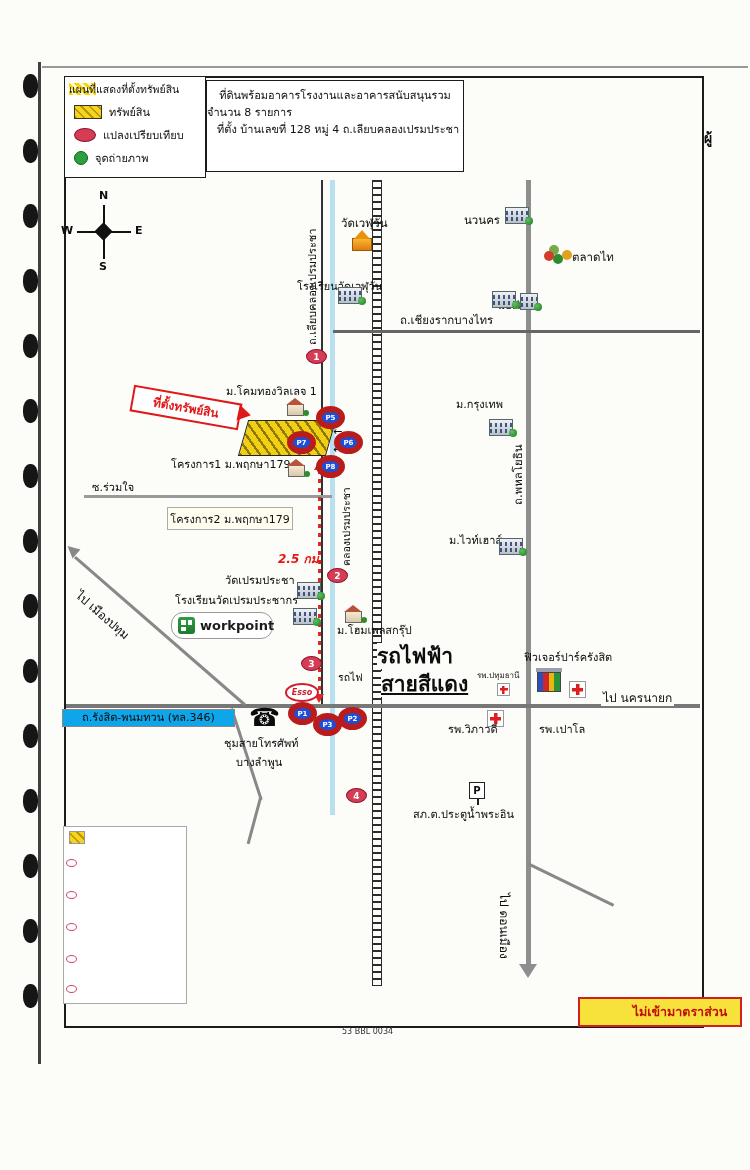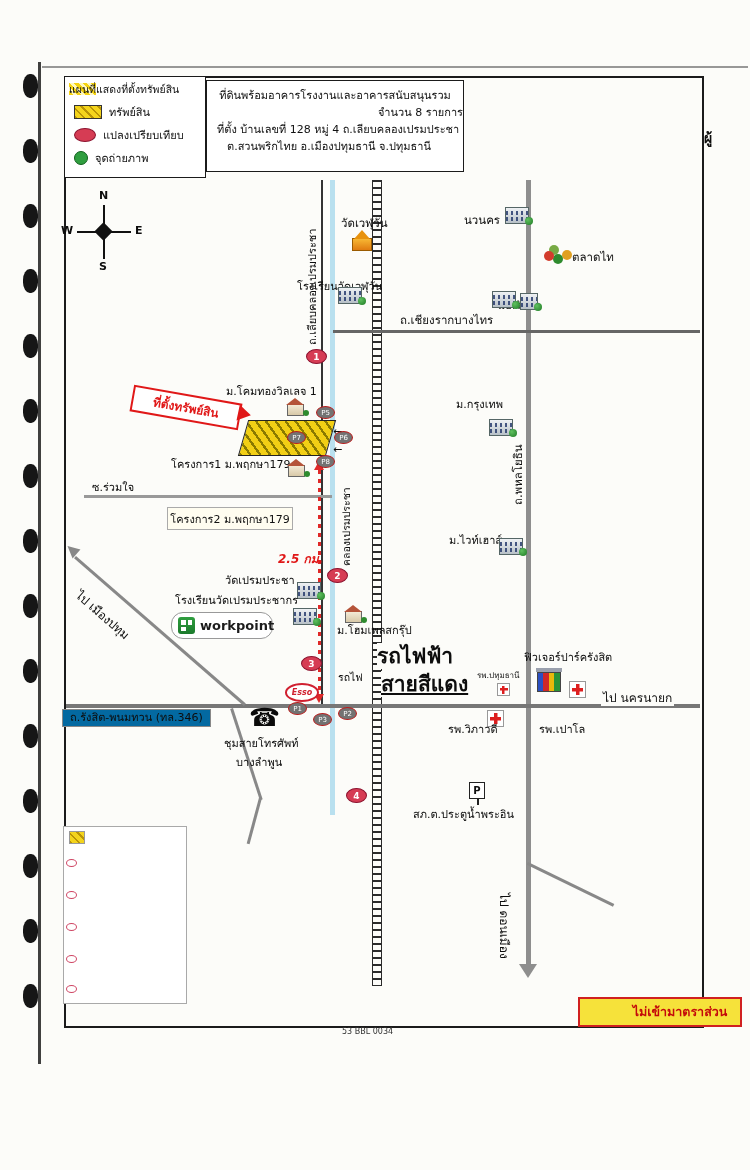--- a/index.html
+++ b/index.html
@@ -16,22 +16,22 @@
     0 390px #161616,0 455px #161616,0 520px #161616,0 585px #161616,0 650px #161616,
     0 715px #161616,0 780px #161616,0 845px #161616,0 910px #161616;}
   .top-line{position:absolute;left:42px;top:66px;width:706px;height:2px;background:#555;opacity:.6;}
   
   .rail{position:absolute;width:8px;border-left:1.6px solid #2b2b2b;border-right:1.6px solid #2b2b2b;
     background:repeating-linear-gradient(to bottom,#2b2b2b 0 1.6px,transparent 1.6px 7px);}
   .tri{position:absolute;width:0;height:0;}
   
   .red-m{position:absolute;width:19px;height:13px;border-radius:50%;background:#d63c54;border:1px solid #8c1430;
     color:#fff;font-size:9px;font-weight:bold;display:flex;align-items:center;justify-content:center;}
-  .green-m{position:absolute;width:17px;height:11px;border-radius:50%;background:#737373;border:1px solid #b91c1c;
-    color:#fff;font-size:7px;font-weight:normal;display:flex;align-items:center;justify-content:center;}
+  .green-m{position:absolute;width:17px;height:11px;border-radius:50%;background:#1d4ed8;border:6px solid #b91c1c;
+    color:#fff;font-size:7px;font-weight:bold;display:flex;align-items:center;justify-content:center;}
   
   .bld{position:absolute;width:22px;height:15px;border:1px solid #566;
     background:repeating-linear-gradient(90deg,rgba(40,60,110,.85) 0 2px,transparent 2px 5px) 0 3px/100% 4px no-repeat,
                repeating-linear-gradient(90deg,rgba(40,60,110,.85) 0 2px,transparent 2px 5px) 0 9px/100% 4px no-repeat,
                linear-gradient(#eef1f4,#b7c0c7);}
   .bld::after{content:"";position:absolute;right:-5px;bottom:-2px;width:8px;height:8px;border-radius:50%;
     background:radial-gradient(circle at 35% 35%,#5fc05f,#1e7a24);}
   .house{position:absolute;width:15px;height:10px;background:linear-gradient(#f3ead6,#d8c9a8);border:1px solid #666;}
   .house::before{content:"";position:absolute;left:-2px;top:-7px;border-left:9px solid transparent;
     border-right:9px solid transparent;border-bottom:7px solid #b5543a;}
@@ -117,21 +117,21 @@
 
   <div class="abs" style="left:528px;top:862px;width:96px;height:3px;background:#888;transform:rotate(26deg);transform-origin:0 0;"></div>
 
   <div class="vlab" style="left:303px;top:345px;transform:rotate(-90deg);">ถ.เลียบคลองเปรมประชา</div>
   <div class="vlab" style="left:338px;top:566px;transform:rotate(-90deg);font-size:10.5px;">คลองเปรมประชา</div>
   <div class="vlab" style="left:509px;top:505px;transform:rotate(-90deg);font-size:11.5px;">ถ.พหลโยธิน</div>
   <div class="vlab" style="left:514px;top:893px;transform:rotate(90deg);font-size:12px;">ไป ดอนเมือง</div>
   <div class="vlab" style="left:84px;top:586px;transform:rotate(41deg);font-size:12px;">ไป เมืองปทุม</div>
 
   <div class="lbl" style="left:398px;top:313px;font-size:11.5px;background:#fcfcf9;padding:0 2px;">ถ.เชียงรากบางไทร</div>
-  <div class="lbl" style="left:62px;top:709px;background:#0369a1;border:1px solid #888;padding:1px 7px;">ถ.รังสิต-พนมทวน (ทล.346)</div>
+  <div class="lbl" style="left:62px;top:709px;background:#0ea5e9;border:1px solid #888;padding:1px 19px;">ถ.รังสิต-พนมทวน (ทล.346)</div>
   <div class="lbl" style="left:90px;top:481px;background:#fcfcf9;padding:0 2px;">ซ.ร่วมใจ</div>
   <div class="lbl" style="left:601px;top:691px;font-size:12px;background:#fcfcf9;padding:0 2px;">ไป นครนายก</div>
 
   <div class="abs" style="left:103px;top:205px;width:2px;height:54px;background:#111;"></div>
   <div class="abs" style="left:77px;top:231px;width:54px;height:2px;background:#111;"></div>
   <div class="abs" style="left:97px;top:225px;width:13px;height:13px;background:#111;transform:rotate(45deg);"></div>
   <div class="lbl" style="left:99px;top:189px;font-weight:bold;">N</div>
   <div class="lbl" style="left:99px;top:260px;font-weight:bold;">S</div>
   <div class="lbl" style="left:61px;top:224px;font-weight:bold;">W</div>
   <div class="lbl" style="left:135px;top:224px;font-weight:bold;">E</div>
@@ -243,23 +243,22 @@
       <span>แปลงเปรียบเทียบ</span>
     </div>
     <div class="leg-row">
       <span class="sw-green"></span>
       <span>จุดถ่ายภาพ</span>
     </div>
   </div>
 
   <div class="box" style="left:206px;top:80px;width:258px;height:92px;font-size:11px;line-height:1.55;padding-top:6px;box-sizing:border-box;">
     <div style="text-align:center;">ที่ดินพร้อมอาคารโรงงานและอาคารสนับสนุนรวม</div>
-    <div style="text-align:right;">จำนวน 8 รายการ</div>
+    <div style="text-align:left;">จำนวน 8 รายการ</div>
     <div style="padding-left:10px;">ที่ตั้ง บ้านเลขที่ 128 หมู่ 4 ถ.เลียบคลองเปรมประชา</div>
-    <div style="padding-left:20px;">ต.สวนพริกไทย อ.เมืองปทุมธานี จ.ปทุมธานี</div>
   </div>
 
   <div class="abs" style="left:63px;top:826px;width:122px;height:176px;background:#fff;border:1px solid #a9a9a9;">
     <div style="position:absolute;left:5px;top:4px;width:14px;height:11px;border:1px solid #999;
          background:repeating-linear-gradient(45deg,#b99405 0 1.5px,#f4d41c 1.5px 6px);"></div>
     <div class="reddot" style="left:2px;top:32px;"></div>
     <div class="reddot" style="left:2px;top:64px;"></div>
     <div class="reddot" style="left:2px;top:96px;"></div>
     <div class="reddot" style="left:2px;top:128px;"></div>
     <div class="reddot" style="left:2px;top:158px;"></div>

